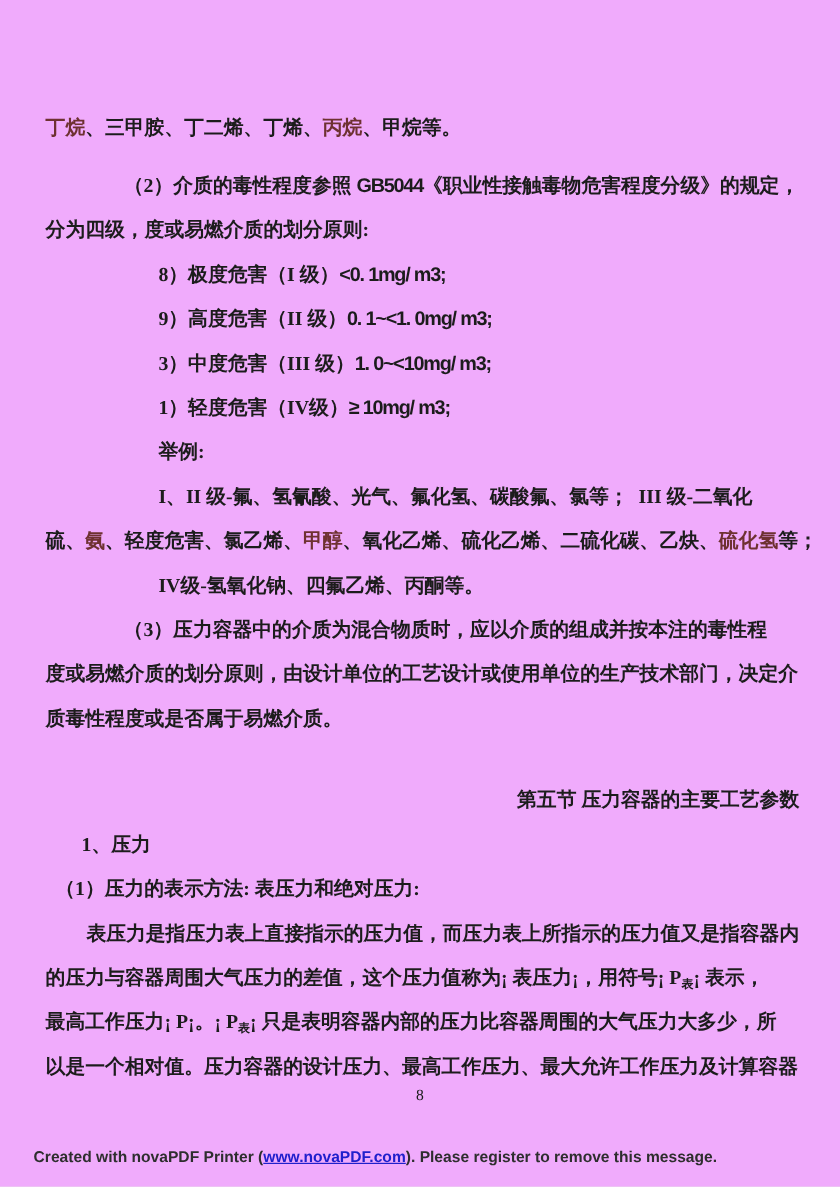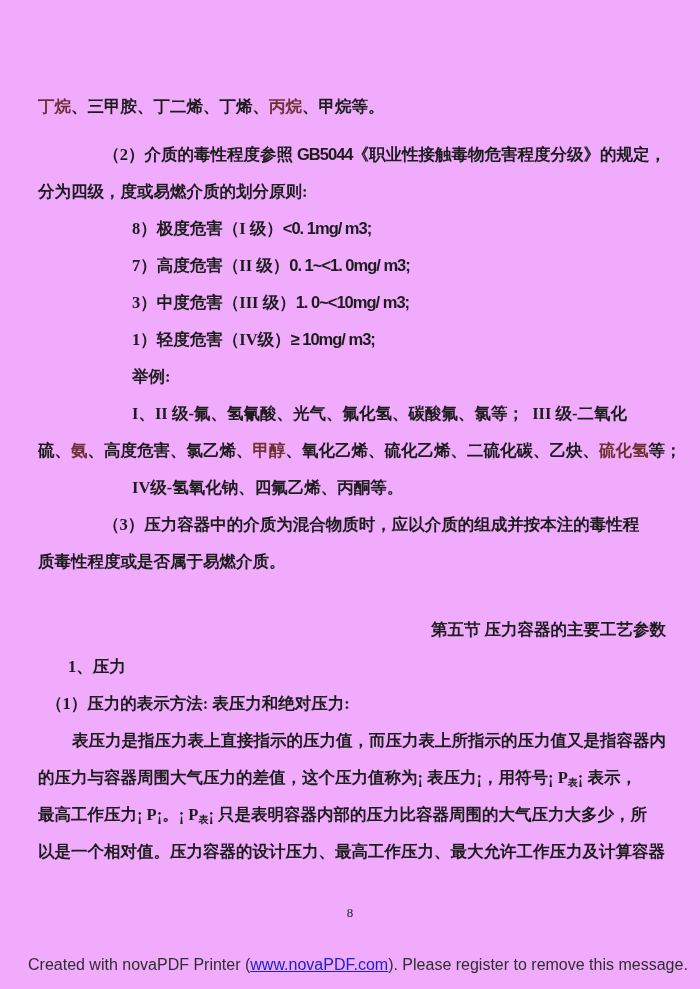--- a/index.html
+++ b/index.html
@@ -48,22 +48,22 @@
     text-align:center;
     font-size:13px;
     font-weight:normal;
     color:#1c1c1c;
     font-family:"Liberation Serif","DejaVu Serif",serif;
   }
   .footer{
     position:absolute;
     left:28px;top:956px;
     font-family:"Liberation Sans","DejaVu Sans",sans-serif;
-    font-size:16px;
-    font-weight:normal;
+    font-size:13px;
+    font-weight:bold;
     color:#2e2e2e;
     white-space:pre;
   }
   .footer a{
     color:#2020cc;
     text-decoration:underline;
     cursor:pointer;
   }
 </style>
 </head>
@@ -71,30 +71,31 @@
 
 <div class="page">
   <div class="body-text">
 
     <div class="line"><span class="red">丁烷</span><span>、三甲胺、丁二烯、丁烯、</span><span class="red">丙烷</span><span>、甲烷等。</span></div>
 
     <div class="line ind-para gap"><span>（2）介质的毒性程度参照 </span><span class="latin">GB5044</span><span>《职业性接触毒物危害程度分级》的规定，</span></div>
     <div class="line"><span>分为四级，度或易燃介质的划分原则:</span></div>
 
     <div class="line ind-list"><span>8）极度危害（I 级）</span><span class="latin">&lt;0. 1mg/ m3;</span></div>
-    <div class="line ind-list"><span>7）高度危害（II 级）</span><span class="latin">0. 1~&lt;1. 0mg/ m3;</span></div>
+    <div class="line ind-list"><span>9）高度危害（II 级）</span><span class="latin">0. 1~&lt;1. 0mg/ m3;</span></div>
     <div class="line ind-list"><span>3）中度危害（III 级）</span><span class="latin">1. 0~&lt;10mg/ m3;</span></div>
     <div class="line ind-list"><span>1）轻度危害（IV级）</span><span class="latin">≥ 10mg/ m3;</span></div>
 
     <div class="line ind-list"><span>举例:</span></div>
     <div class="line ind-list"><span>I、II 级-氟、氢氰酸、光气、氟化氢、碳酸氟、氯等；  III 级-二氧化</span></div>
-    <div class="line"><span>硫、</span><span class="red">氨</span><span>、高度危害、氯乙烯、</span><span class="red">甲醇</span><span>、氧化乙烯、硫化乙烯、二硫化碳、乙炔、</span><span class="red">硫化氢</span><span>等；</span></div>
+    <div class="line"><span>硫、</span><span class="red">氨</span><span>、轻度危害、氯乙烯、</span><span class="red">甲醇</span><span>、氧化乙烯、硫化乙烯、二硫化碳、乙炔、</span><span class="red">硫化氢</span><span>等；</span></div>
     <div class="line ind-list"><span>IV级-氢氧化钠、四氟乙烯、丙酮等。</span></div>
 
     <div class="line ind-para"><span>（3）压力容器中的介质为混合物质时，应以介质的组成并按本注的毒性程</span></div>
+    <div class="line"><span>度或易燃介质的划分原则，由设计单位的工艺设计或使用单位的生产技术部门，决定介</span></div>
     <div class="line"><span>质毒性程度或是否属于易燃介质。</span></div>
 
     <div class="spacer"></div>
 
     <div class="line ind-head"><span>第五节 压力容器的主要工艺参数</span></div>
     <div class="line ind-sub1"><span>1、压力</span></div>
     <div class="line ind-sub2"><span>（1）压力的表示方法: 表压力和绝对压力:</span></div>
 
     <div class="line ind-first"><span>表压力是指压力表上直接指示的压力值，而压力表上所指示的压力值又是指容器内</span></div>
     <div class="line"><span>的压力与容器周围大气压力的差值，这个压力值称为¡ 表压力¡，用符号¡ P</span><span class="p-sub">表</span><span>¡ 表示，</span></div>

